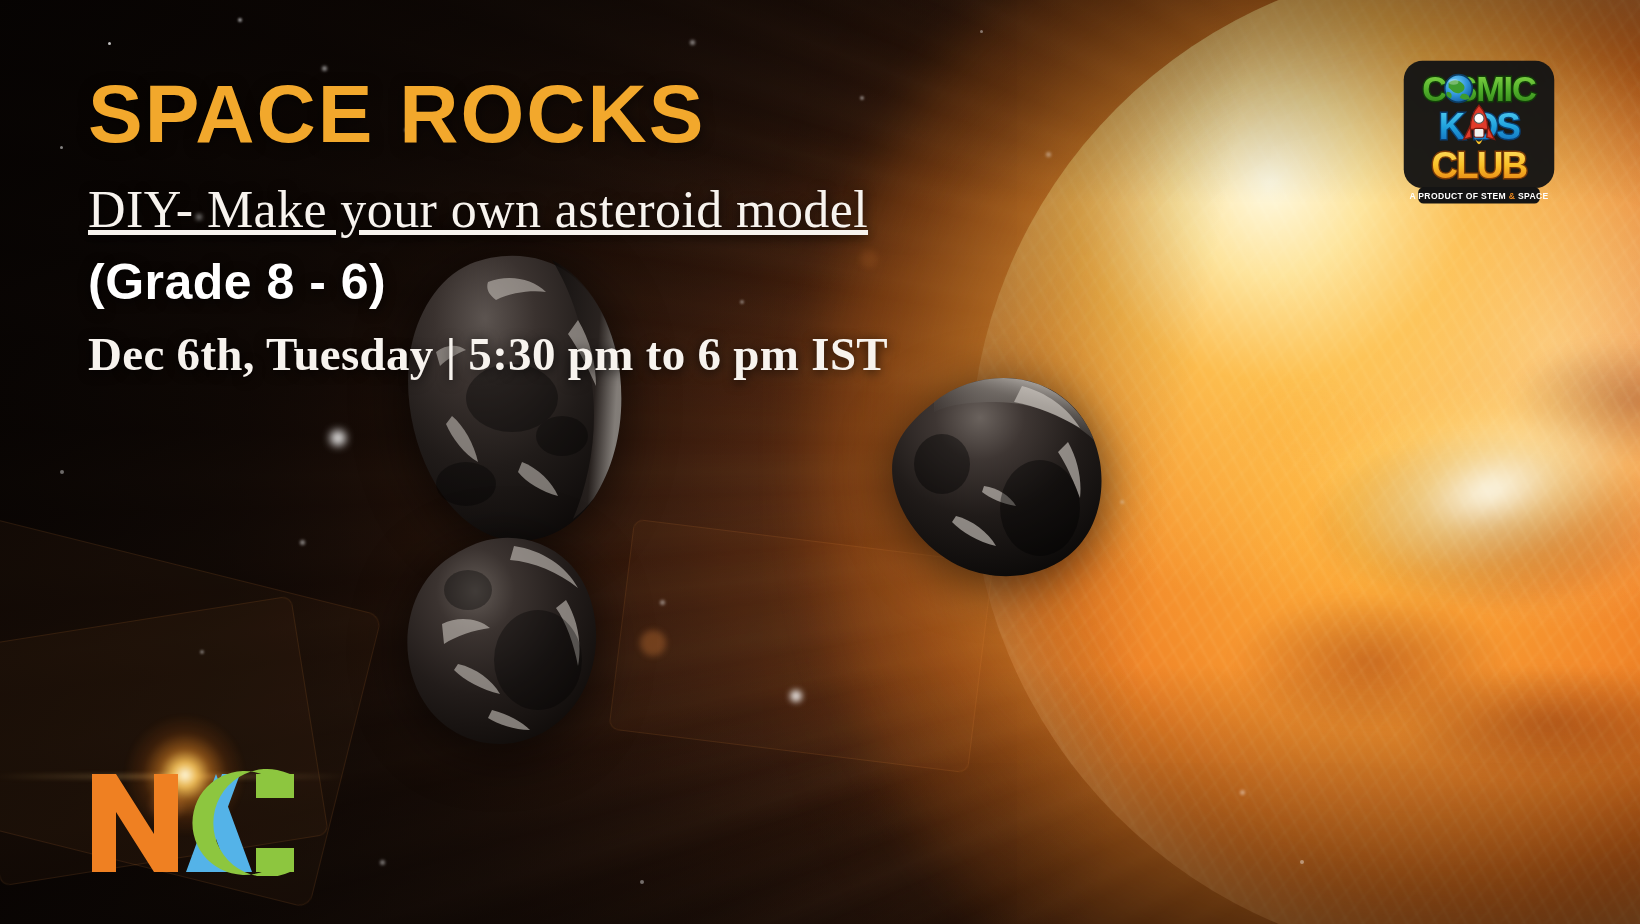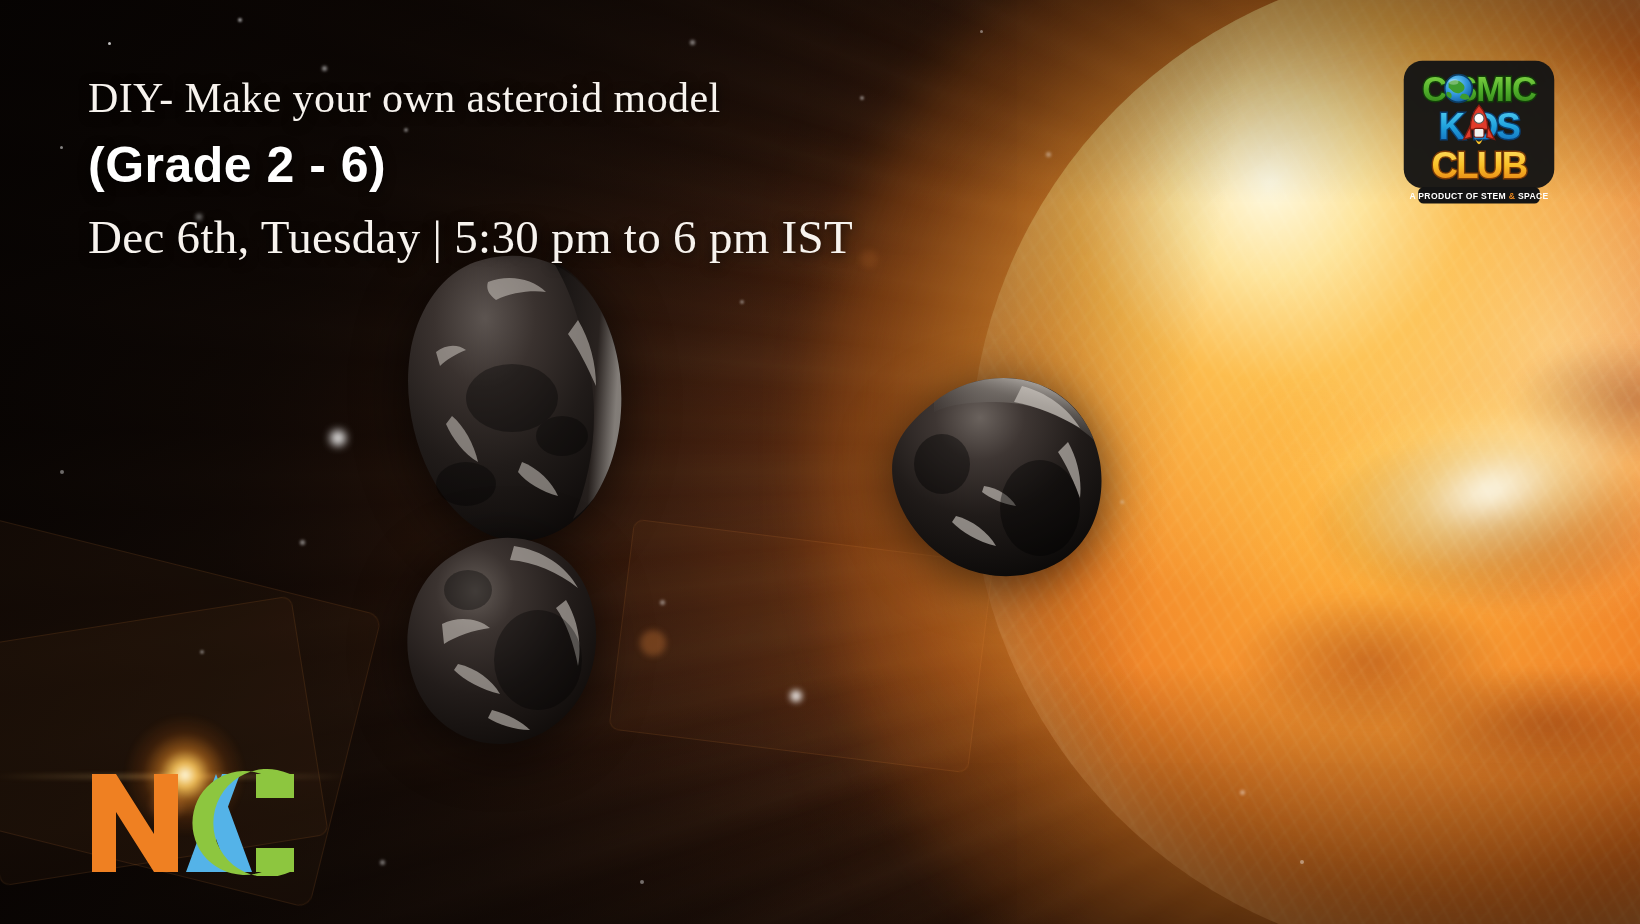--- a/index.html
+++ b/index.html
@@ -161,38 +161,39 @@
     font-weight:700;
     font-size:40px;
     letter-spacing:7.5px;
     color:#ffffff;
     margin:0 0 22px 0;
     text-shadow:0 2px 12px rgba(0,0,0,.6);
   }
   .t-diy{
     font-family:"Liberation Serif", serif;
     font-weight:400;
-    font-size:42px;
+    font-size:52px;
     letter-spacing:.4px;
     color:#f7f3ee;
     margin:0 0 14px 0;
     text-shadow:0 2px 12px rgba(0,0,0,.75);
+    text-decoration:underline;
   }
   .t-grade{
     font-family:"Liberation Sans", sans-serif;
     font-weight:700;
     font-size:50px;
     letter-spacing:.5px;
     color:#ffffff;
     margin:0 0 16px 0;
     text-shadow:0 2px 12px rgba(0,0,0,.75);
   }
   .t-when{
     font-family:"Liberation Serif", serif;
-    font-weight:400;
+    font-weight:700;
     font-size:47px;
     letter-spacing:.3px;
     color:#f7f3ee;
     margin:0;
     text-shadow:0 2px 12px rgba(0,0,0,.8);
   }
 
   
   .ckc{position:absolute;right:78px;top:52px;width:166px;z-index:50;}
   .ckc svg{display:block;width:100%;height:auto;}
@@ -339,22 +340,23 @@
         <path d="M96 182 C112 186 126 194 134 202 C118 202 102 196 92 190 Z"></path>
       </g>
       <g opacity=".34" fill="#000">
         <ellipse cx="142" cy="132" rx="44" ry="50"></ellipse>
         <ellipse cx="72" cy="62" rx="24" ry="20"></ellipse>
       </g>
     </svg>
   </div>
 
   <div class="copy">
+    <h1 class="t-title">SPACE ROCKS</h1>
     <p class="t-diy">DIY- Make your own asteroid model</p>
-    <p class="t-grade">(Grade 2 - 6)</p>
+    <p class="t-grade">(Grade 8 - 6)</p>
     <p class="t-when">Dec 6th, Tuesday | 5:30 pm to 6 pm IST</p>
   </div>
 
   <div class="ckc">
     <svg viewBox="0 0 300 300">
       <defs>
         <linearGradient id="gGreen" x1="0" y1="0" x2="0" y2="1">
           <stop offset="0%" stop-color="#8ddc4a"></stop>
           <stop offset="55%" stop-color="#4fae2a"></stop>
           <stop offset="100%" stop-color="#2f7d16"></stop>

